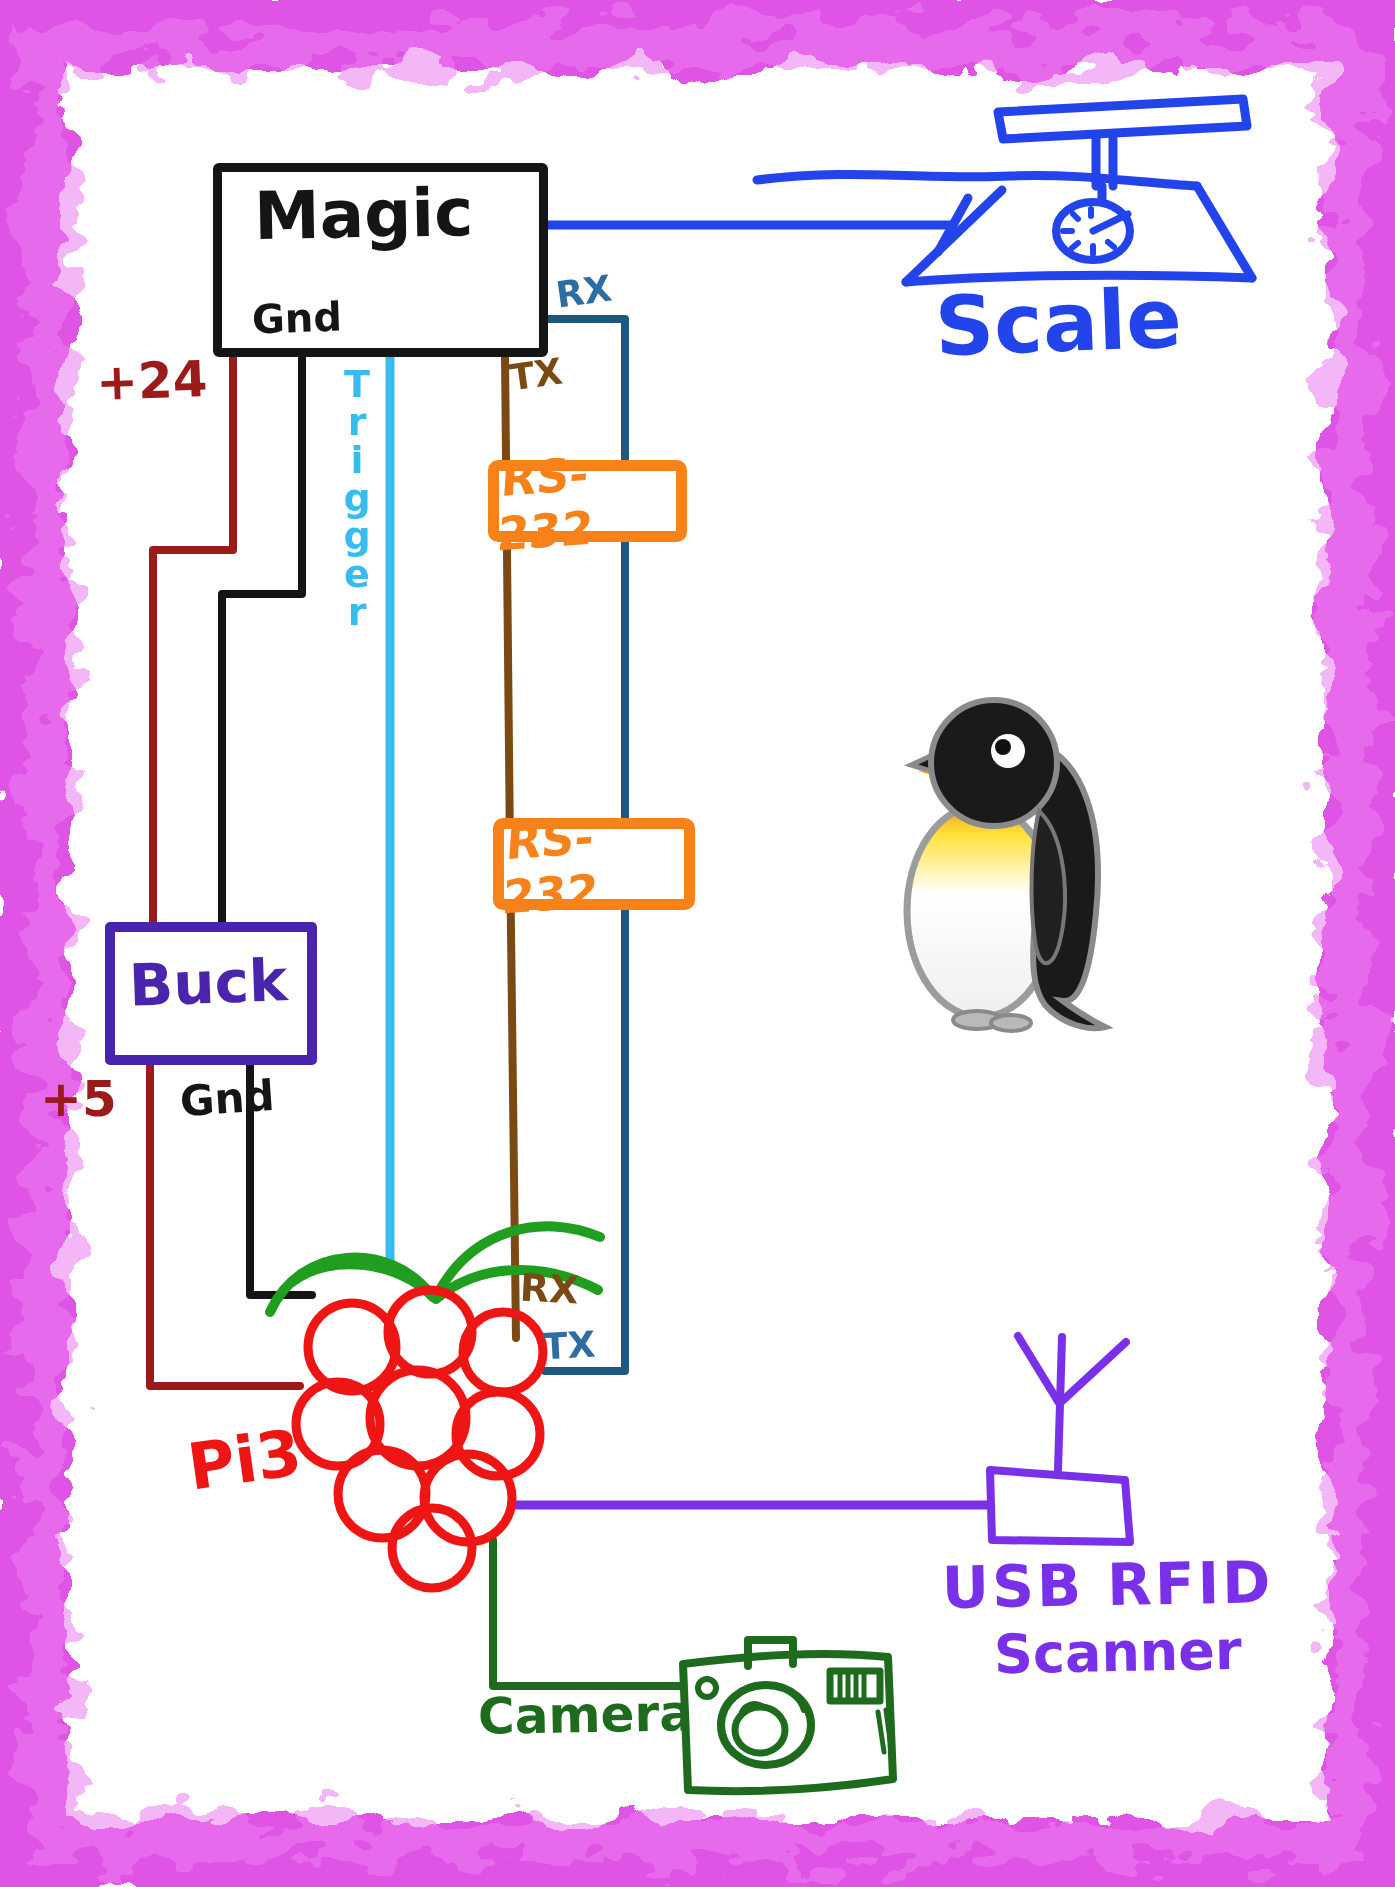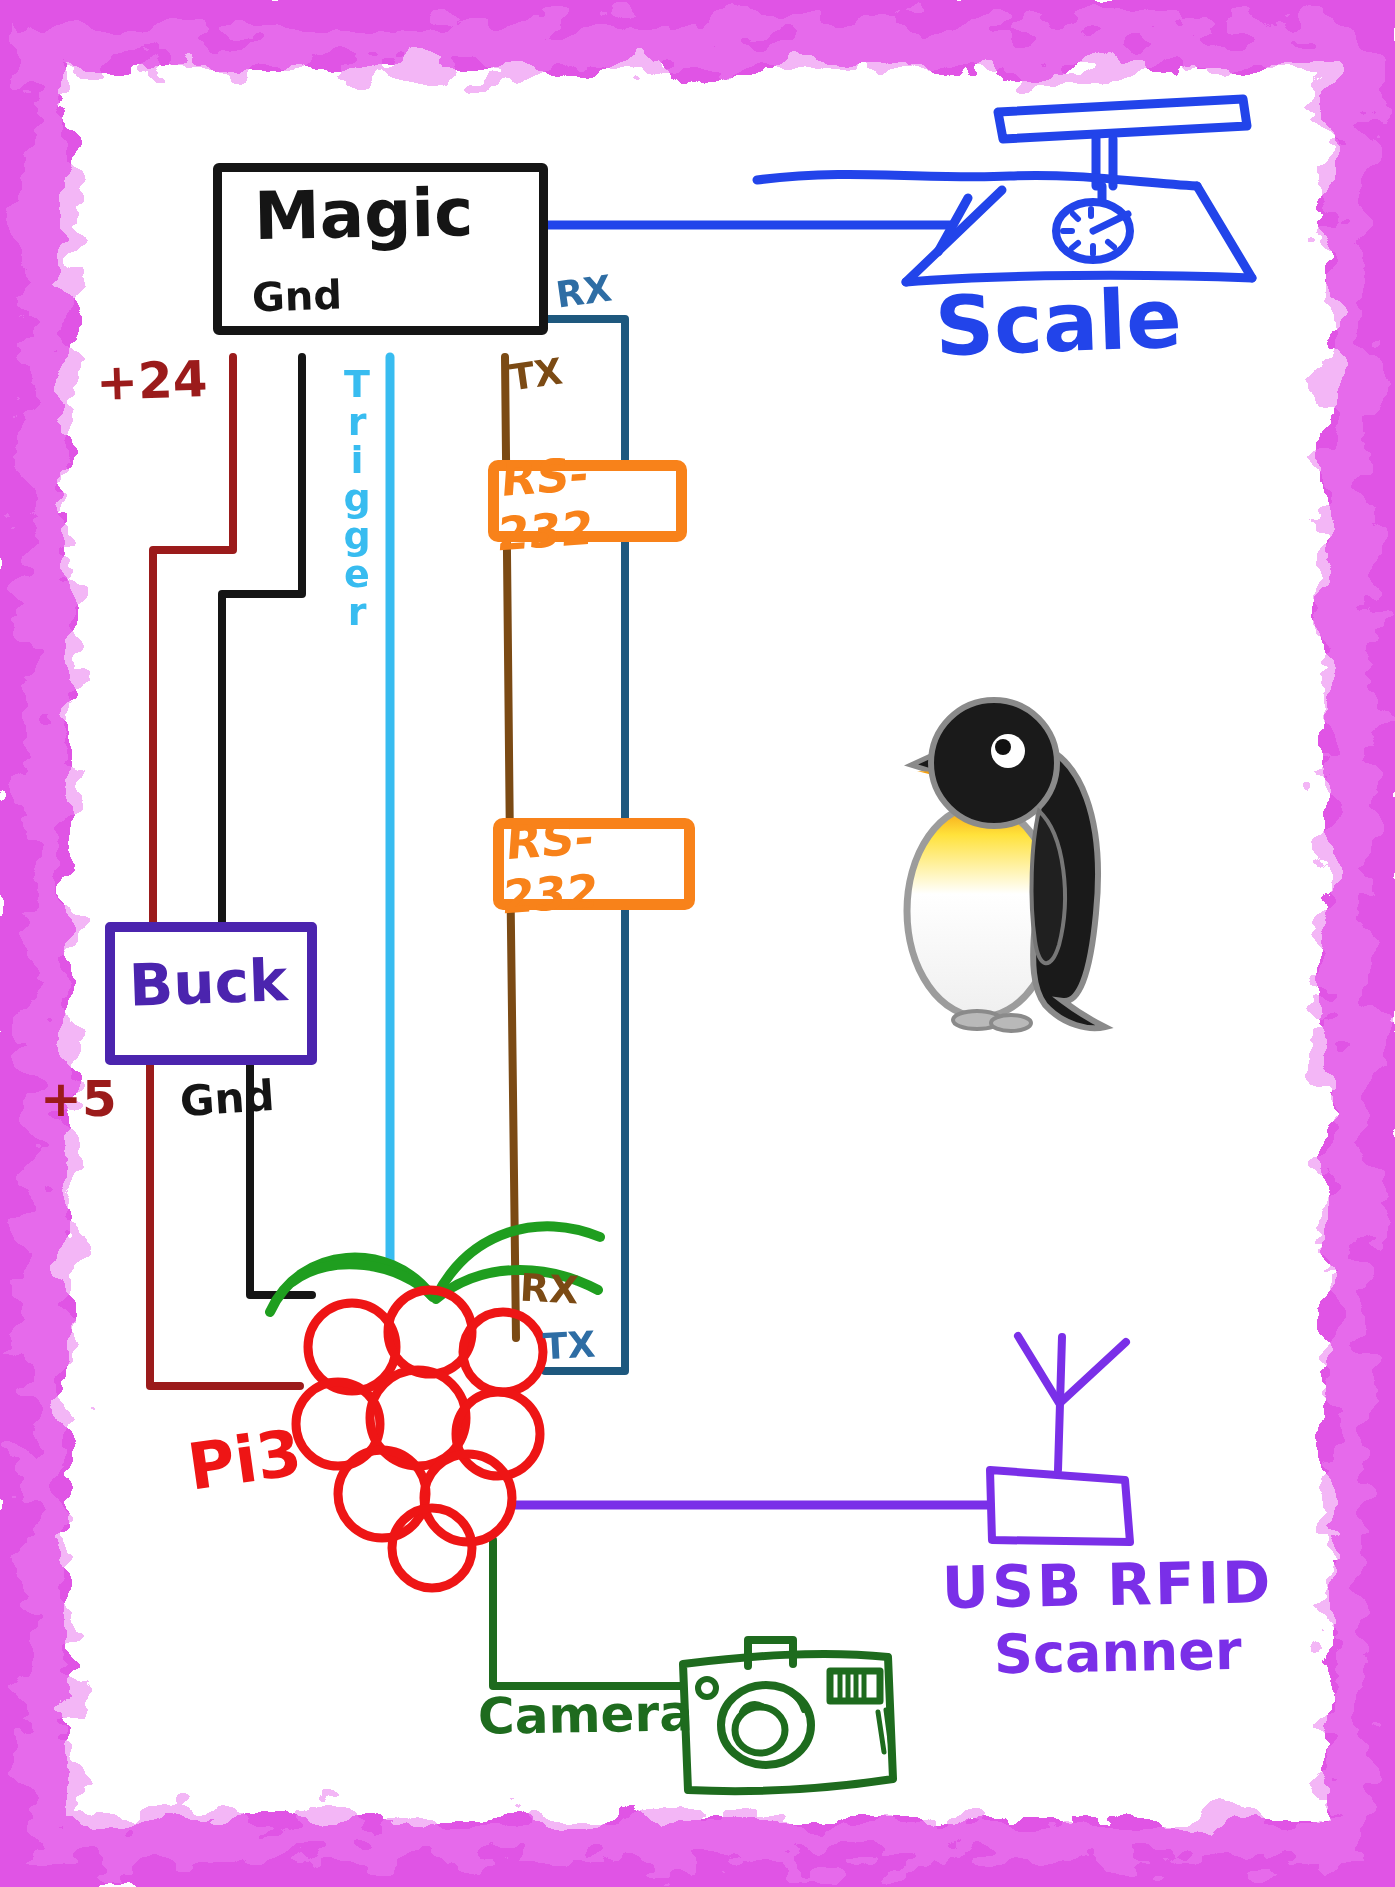--- a/index.html
+++ b/index.html
@@ -13,21 +13,21 @@
        font-family:"DejaVu Sans",sans-serif;}
   svg.art{position:absolute;left:0;top:0;width:1395px;height:1887px;}
   .w{fill:none;stroke-linecap:round;stroke-linejoin:round;}
   .s-blue{stroke:var(--blue);} .s-steel{stroke:var(--steel);} .s-brown{stroke:var(--brown);}
   .s-cyan{stroke:var(--cyan);} .s-ink{stroke:var(--ink);} .s-darkred{stroke:var(--darkred);}
   .s-violet{stroke:var(--violet);} .s-green{stroke:var(--green);} .s-leaf{stroke:var(--leaf);}
   .s-red{stroke:var(--red);}
   .box{position:absolute;background:#fff;box-sizing:border-box;}
   .lbl{position:absolute;font-weight:bold;white-space:nowrap;line-height:1;}
   .vert{writing-mode:vertical-lr;text-orientation:upright;letter-spacing:-6px;}
-  #magic-box{left:213px;top:163px;width:335px;height:172px;border:9px solid var(--ink);border-radius:6px;}
+  #magic-box{left:213px;top:163px;width:335px;height:194px;border:9px solid var(--ink);border-radius:6px;}
   #rs232-a{left:488px;top:460px;width:199px;height:82px;border:11px solid var(--orange);border-radius:10px;
            display:flex;align-items:center;justify-content:center;}
   #rs232-b{left:493px;top:818px;width:202px;height:92px;border:11px solid var(--orange);border-radius:10px;
            display:flex;align-items:center;justify-content:center;}
   #buck-box{left:105px;top:922px;width:212px;height:143px;border:10px solid var(--purple);border-radius:5px;}
   .rs-text{font-weight:bold;font-size:46px;color:var(--orange);transform:rotate(-4deg) skewX(-8deg);}
 </style>
 </head>
 <body>
 

